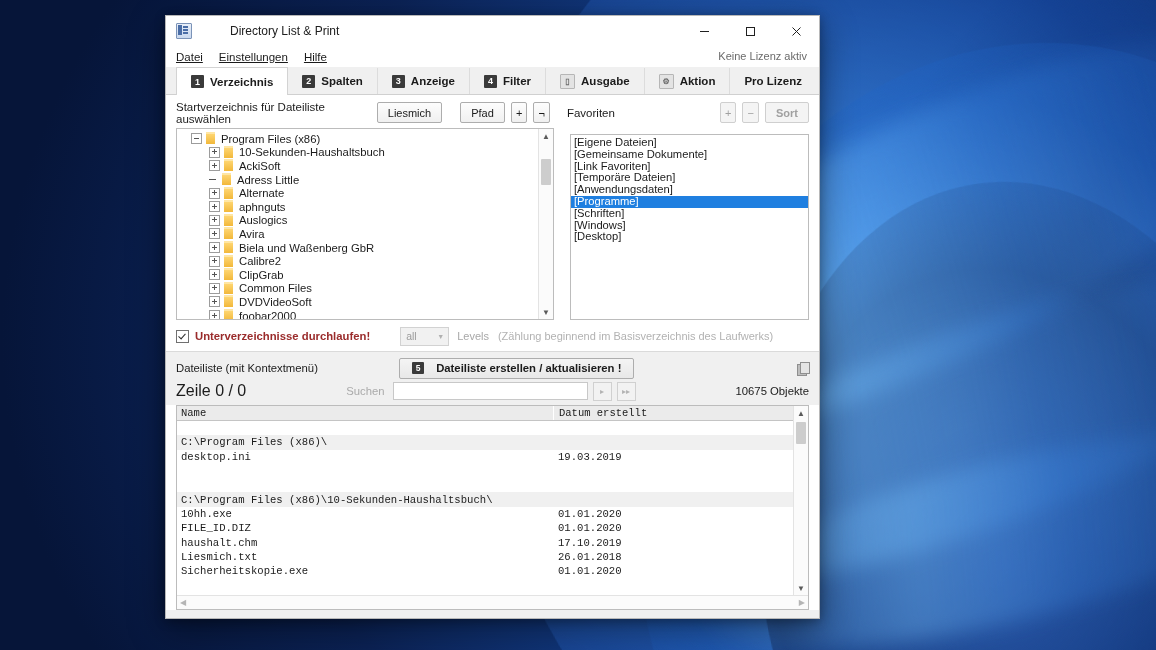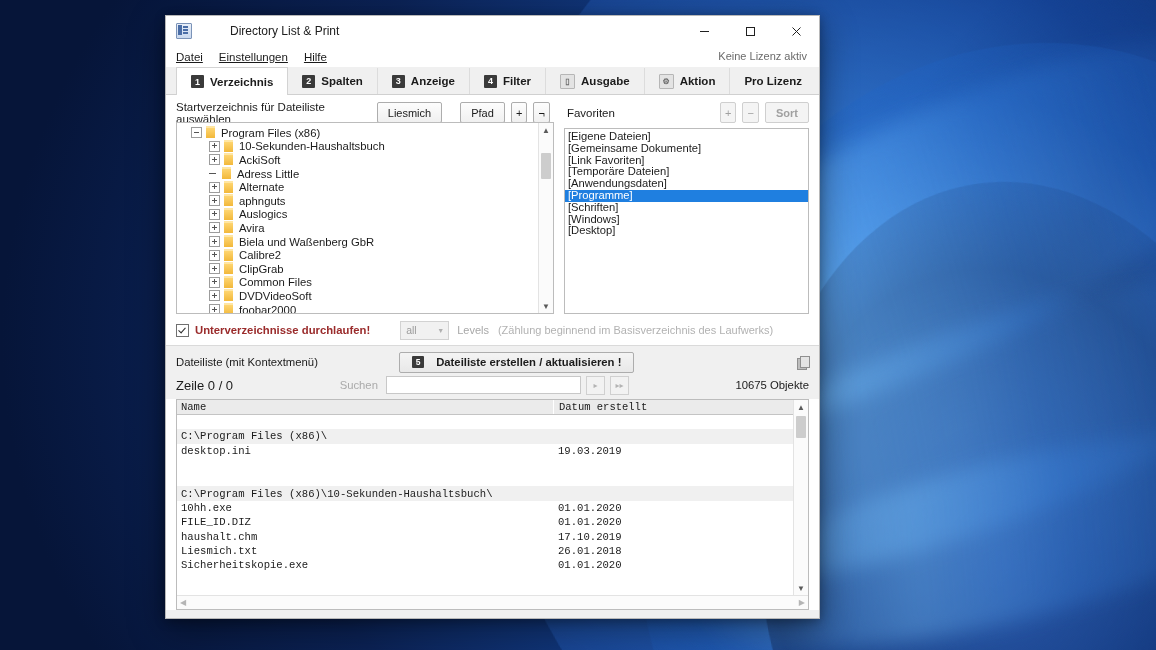--- a/index.html
+++ b/index.html
@@ -108,21 +108,21 @@
   .dirhead{display:flex;align-items:center;height:19px;gap:0;}
   .dirlabel{font-size:11.5px;color:#1b1b1b;}
   .btn{
     background:linear-gradient(#fdfdfd,#f0f0f0);border:1px solid #adadad;
     font-size:11px;color:#1b1b1b;height:19px;padding:0 10px;border-radius:2px;
     display:flex;align-items:center;justify-content:center;font-family:"Liberation Sans",sans-serif;
   }
   .btn.sq{width:19px;padding:0;}
   .btn.dis{color:#a0a0a0;border-color:#cfcfcf;background:#f4f4f4;}
 
-  .panes{display:flex;gap:10px;}
+  .panes{display:flex;gap:16px;margin-top:6px;}
   .treebox{
     width:376px;height:190px;border:1px solid #bcbcbc;background:#fff;position:relative;
     overflow:hidden;display:flex;
   }
   .treeinner{flex:1;overflow:hidden;padding-top:3px;}
   .trow{height:13.6px;display:flex;align-items:center;font-size:11.3px;color:#1b1b1b;white-space:nowrap;}
   .exp{
     width:9px;height:9px;border:1px solid #9c9c9c;background:#fff;margin-right:4px;flex:none;
     position:relative;color:#555;font-size:8px;line-height:7px;text-align:center;
   }
@@ -179,21 +179,21 @@
     font-size:11.3px;font-weight:bold;color:#1b1b1b;border-radius:2px;
   }
   .create-btn .tnum{width:12px;height:12px;font-size:8.5px;}
   .copy-ic{
     width:12px;height:13px;margin-left:auto;position:relative;flex:none;
   }
   .copy-ic::before{content:"";position:absolute;left:0;top:2px;width:8px;height:10px;background:#bdbdbd;border:1px solid #8f8f8f;}
   .copy-ic::after{content:"";position:absolute;left:3px;top:0;width:8px;height:10px;background:#e4e4e4;border:1px solid #8f8f8f;}
 
   .midrow2{display:flex;align-items:center;height:20px;margin-top:3px;}
-  .zeile{font-size:13px;color:#1b1b1b;}
+  .zeile{font-size:16px;color:#1b1b1b;}
   .suchlbl{font-size:11.3px;color:#aaaaaa;margin-left:auto;}
   .suchbox{
     width:193px;height:16px;border:1px solid #c8c8c8;background:#fff;margin-left:8px;
   }
   .navbtn{
     width:17px;height:17px;border:1px solid #d0d0d0;background:#f2f2f2;color:#b3b3b3;
     font-size:8px;display:flex;align-items:center;justify-content:center;margin-left:5px;
   }
   .objcount{margin-left:auto;font-size:11.3px;color:#1b1b1b;}
 

